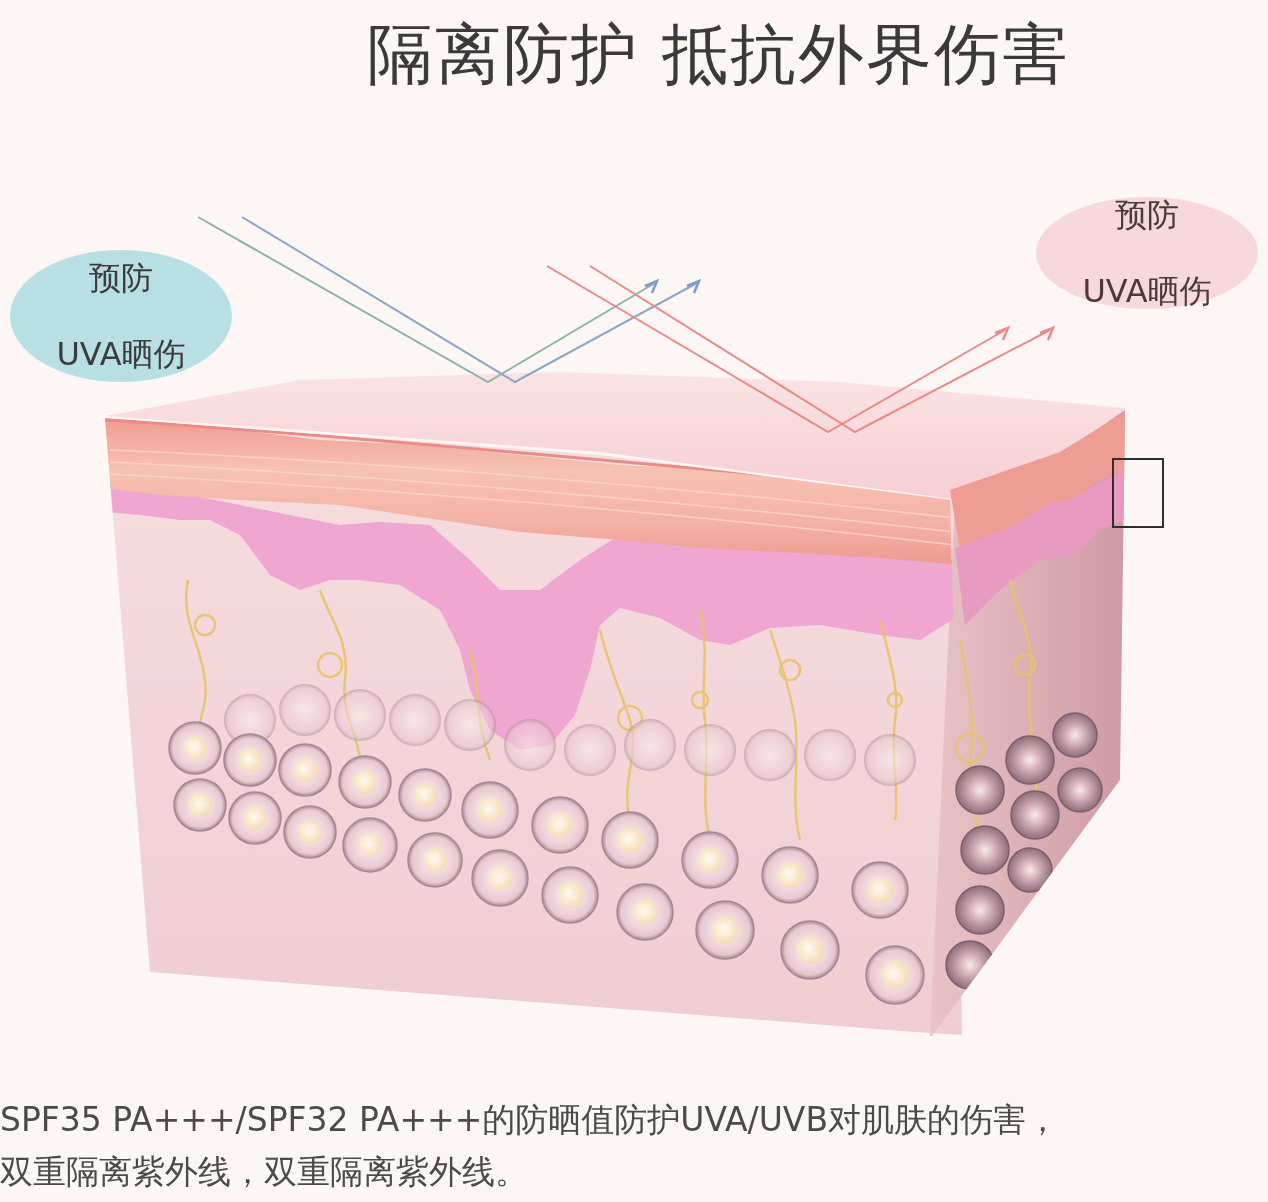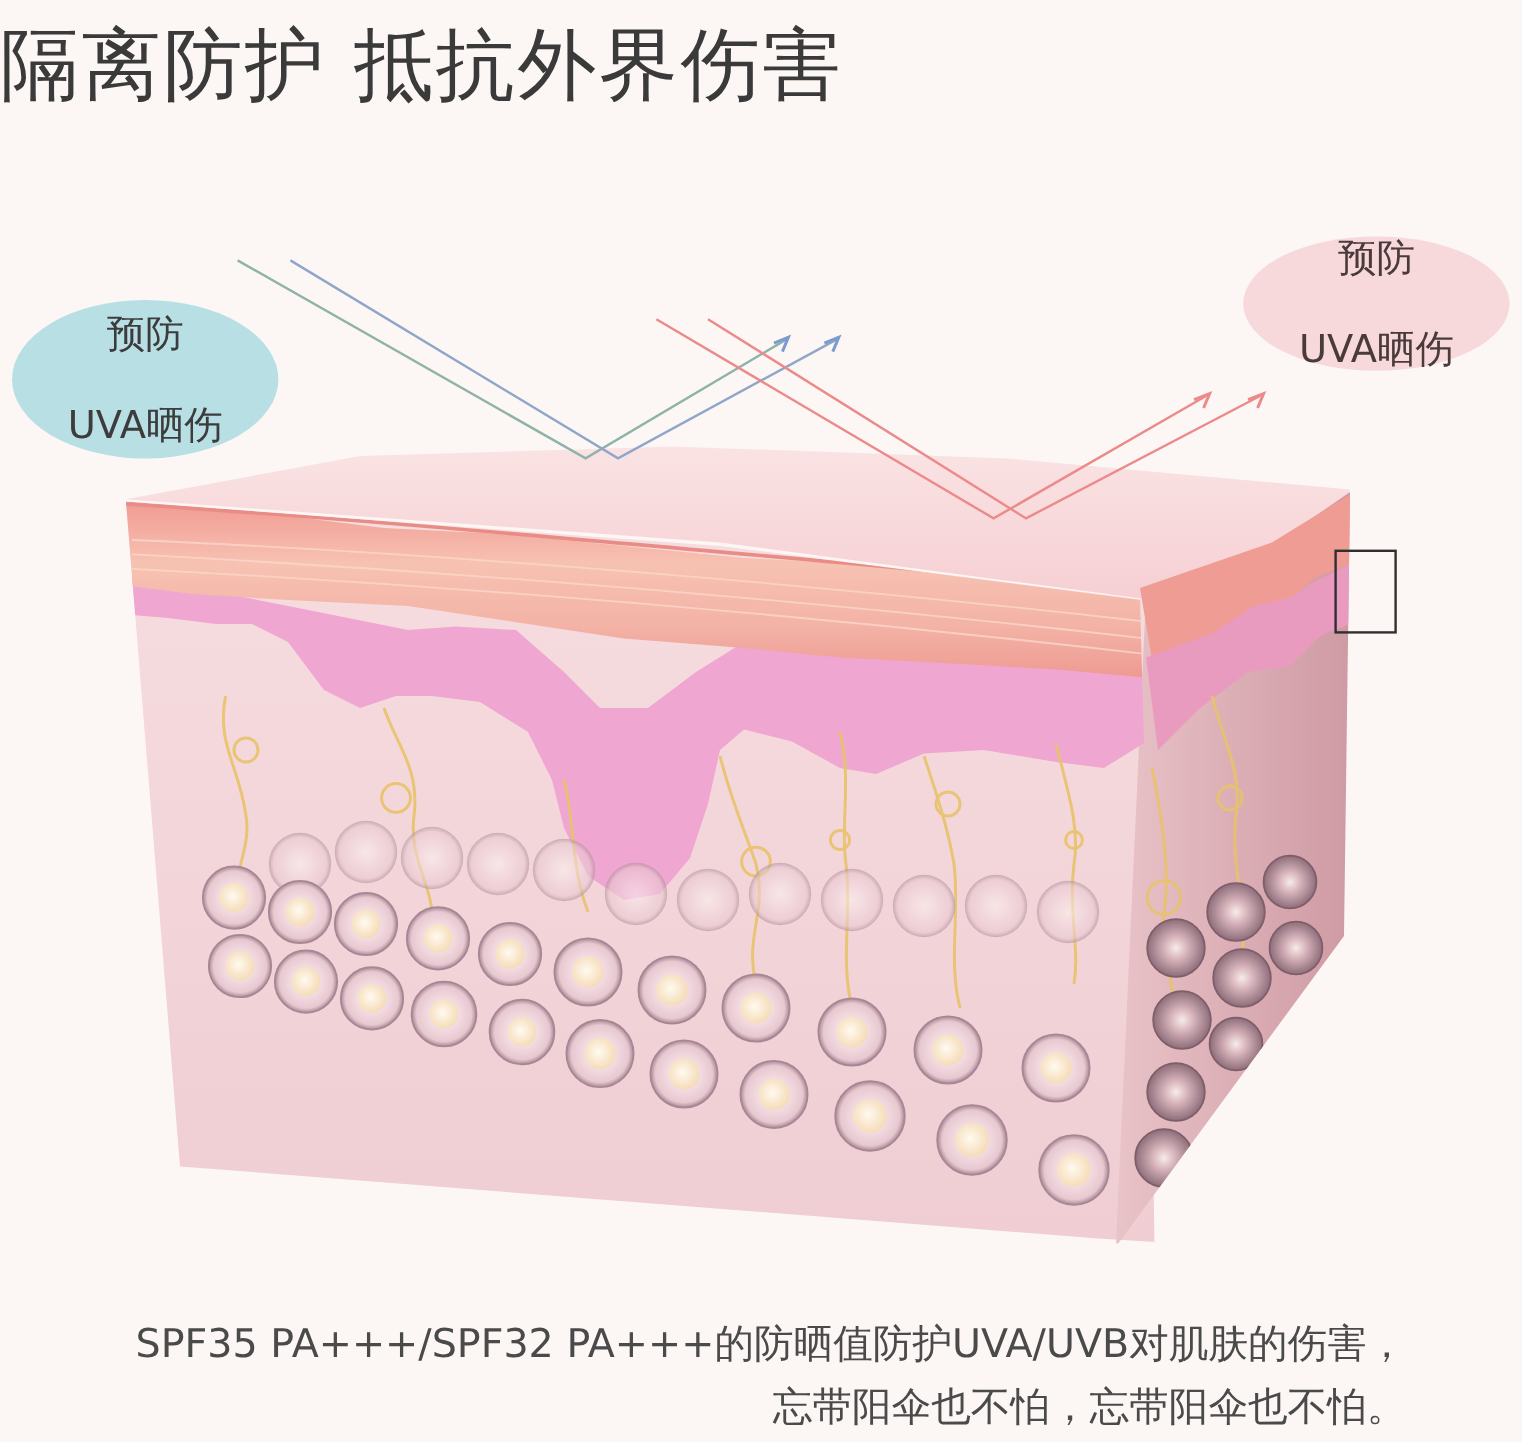--- a/index.html
+++ b/index.html
@@ -4,39 +4,39 @@
 <style>
   html, body { margin: 0; padding: 0; }
   body {
     width: 1268px; height: 1202px; overflow: hidden;
     background: #fcf7f5;
     font-family: "DejaVu Sans", "Liberation Sans", sans-serif;
     position: relative;
   }
   .title {
     position: absolute; left: 0; top: 10px; width: 1070px;
-    text-align: left; font-size: 66px; color: #3a3a3a;
+    text-align: right; font-size: 66px; color: #3a3a3a;
     letter-spacing: 2px; font-weight: 400;
   }
   .bubble {
     position: absolute; display: flex; flex-direction: column;
     align-items: center; justify-content: center; text-align: center;
     border-radius: 50%; color: #3c3c3c; line-height: 1.25; gap: 36px;
   }
   .bubble .l1 { font-size: 32px; }
   .bubble .l2 { font-size: 32px; }
   .bubble-uva { left: 10px; top: 250px; width: 222px; height: 132px; background: #b8dfe4; }
   .bubble-uvb { left: 1036px; top: 197px; width: 222px; height: 112px; background: #f7d9dc; color: #4a3a3a; }
   .scene { position: absolute; left: 0; top: 0; }
   .marker {
     position: absolute; left: 1112px; top: 458px; width: 52px; height: 70px;
     border: 2px solid #2f2f33; box-sizing: border-box;
   }
   .caption {
-    position: absolute; left: 0; width: 1172px; text-align: right;
+    position: absolute; left: 0; width: 1172px; text-align: left;
     color: #4a4a4a; font-size: 33px; white-space: nowrap;
   }
   .cap1 { top: 1098px; }
   .cap2 { top: 1150px; }
 </style>
 </head>
 <body>
 
 <div class="title">隔离防护 抵抗外界伤害</div>
 
@@ -229,13 +229,13 @@
   <span class="l2">UVA晒伤</span>
 </div>
 <div class="bubble bubble-uvb">
   <span class="l1">预防</span>
   <span class="l2">UVA晒伤</span>
 </div>
 
 <div class="marker"></div>
 
 <div class="caption cap1">SPF35 PA+++/SPF32 PA+++的防晒值防护UVA/UVB对肌肤的伤害，</div>
-<div class="caption cap2">忘带阳伞也不怕，忘带阳伞也不怕。</div>
+<div class="caption cap2">双重隔离紫外线，双重隔离紫外线。</div>
 
 </body></html>

